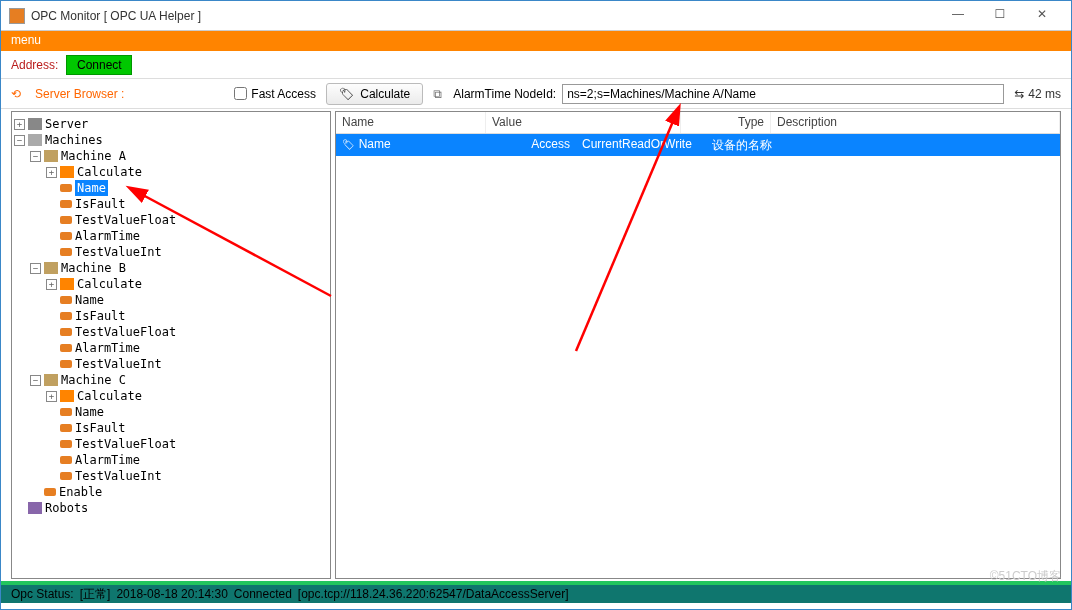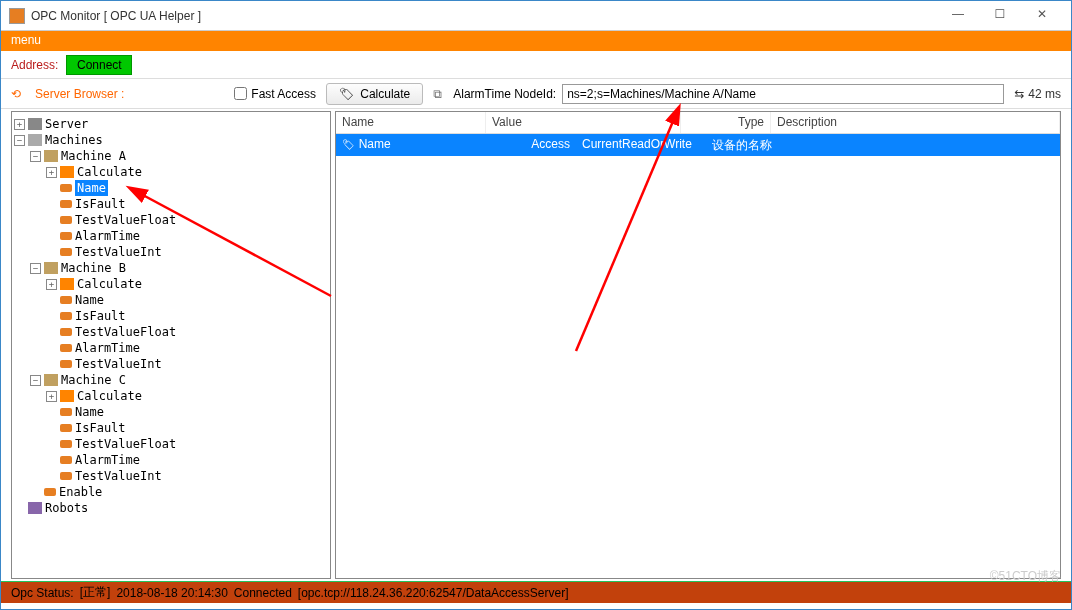--- a/index.html
+++ b/index.html
@@ -40,21 +40,21 @@
 .tree-row .exp { width: 11px; height: 11px; border: 1px solid #888; text-align: center; line-height: 9px; font-size: 9px; margin-right: 3px; color: #666; }
 .tree-row .noexp { width: 11px; margin-right: 3px; }
 .tree-row .ticon { width: 14px; height: 12px; margin-right: 3px; display: inline-block; }
 .ticon.server { background: #888; }
 .ticon.folder { background: #aaa; }
 .ticon.machine { background: #c0a060; }
 .ticon.calc { background: #ff8400; }
 .ticon.var { background: #e67e22; width: 12px; height: 8px; border-radius: 2px; }
 .ticon.robot { background: #8866aa; }
 .tree-row.selected .label { background: #0a84ff; color: #fff; padding: 0 2px; }
-.statusbar { height: 22px; background: #c2410c; border-top: 1px solid #22c55e; display: flex; align-items: center; padding: 0 10px; gap: 6px; font-size: 12px; }
+.statusbar { height: 22px; background: #0f766e; border-top: 4px solid #22c55e; display: flex; align-items: center; padding: 0 10px; gap: 6px; font-size: 12px; }
 .arrow { position: absolute; pointer-events: none; }
 .arrow svg { overflow: visible; }
 .watermark { position: absolute; right: 10px; bottom: 24px; color: #ccc; font-size: 12px; }
 </style>
 </head>
 <body>
 
 <div class="titlebar">
   <span class="titlebar-icon"></span>
   <span class="titlebar-text">OPC Monitor [ OPC UA Helper ]</span>

